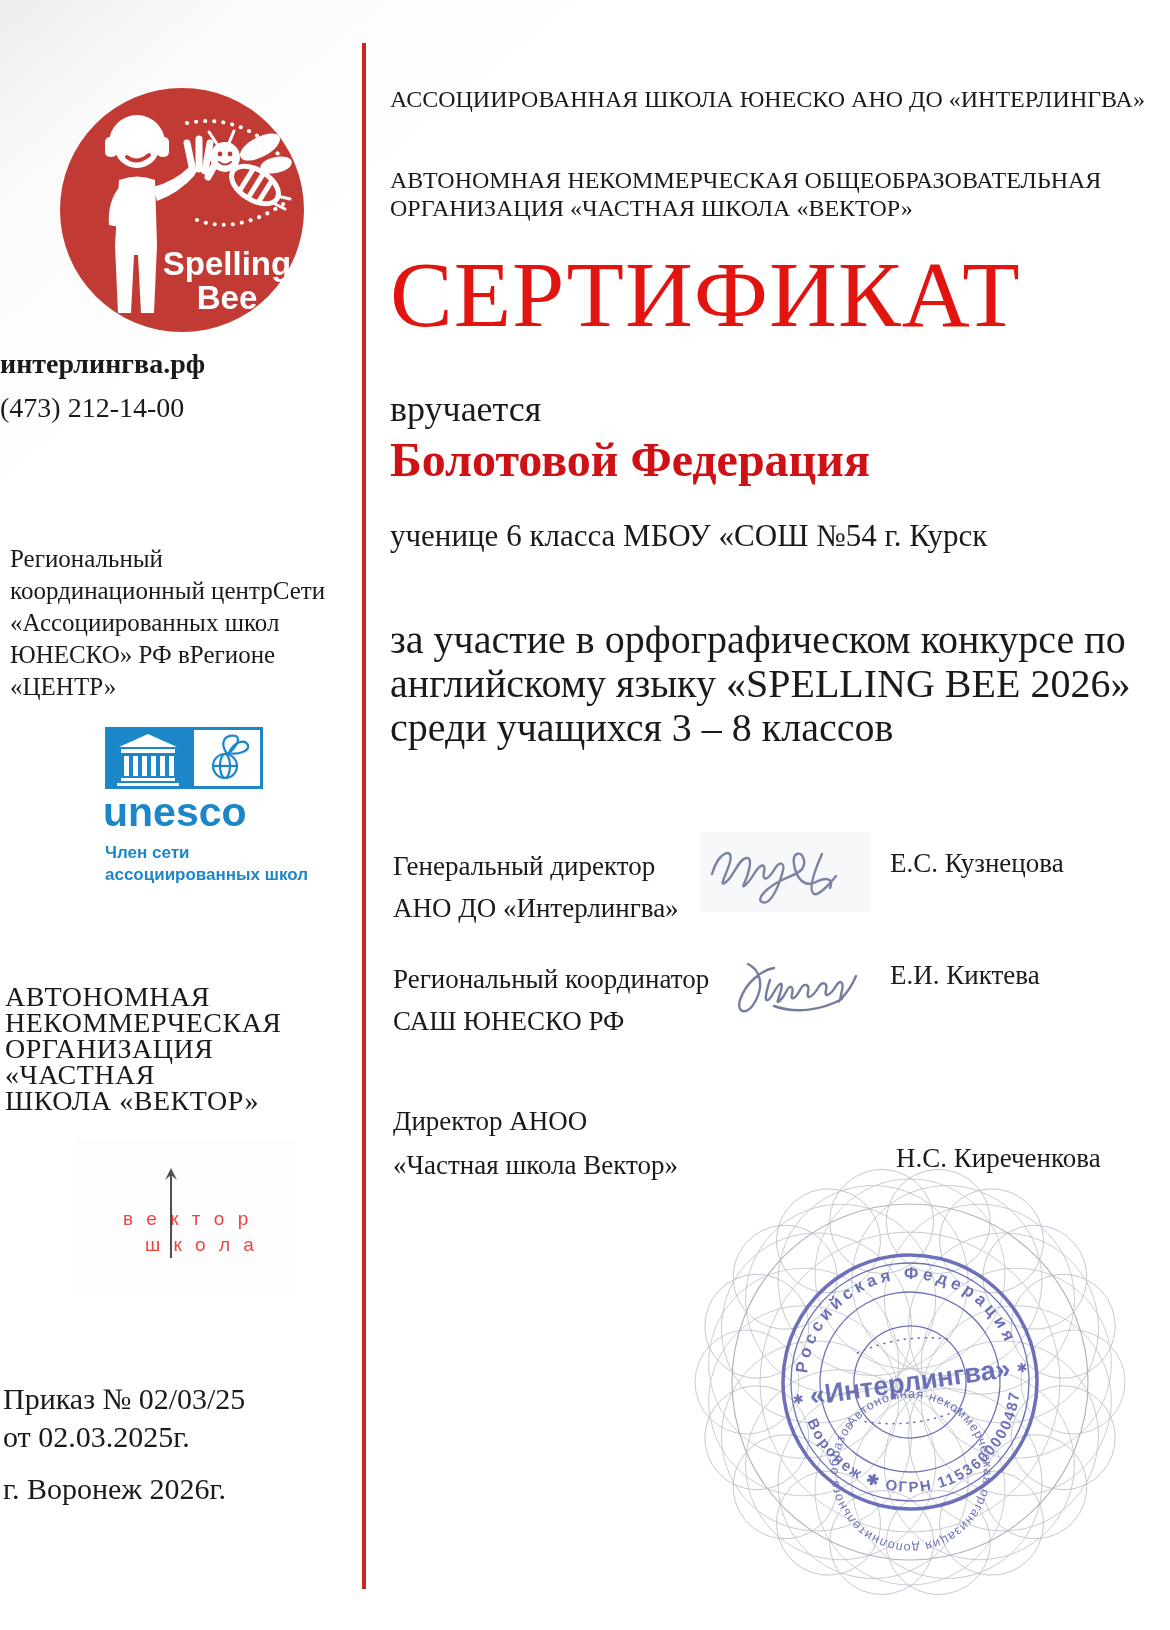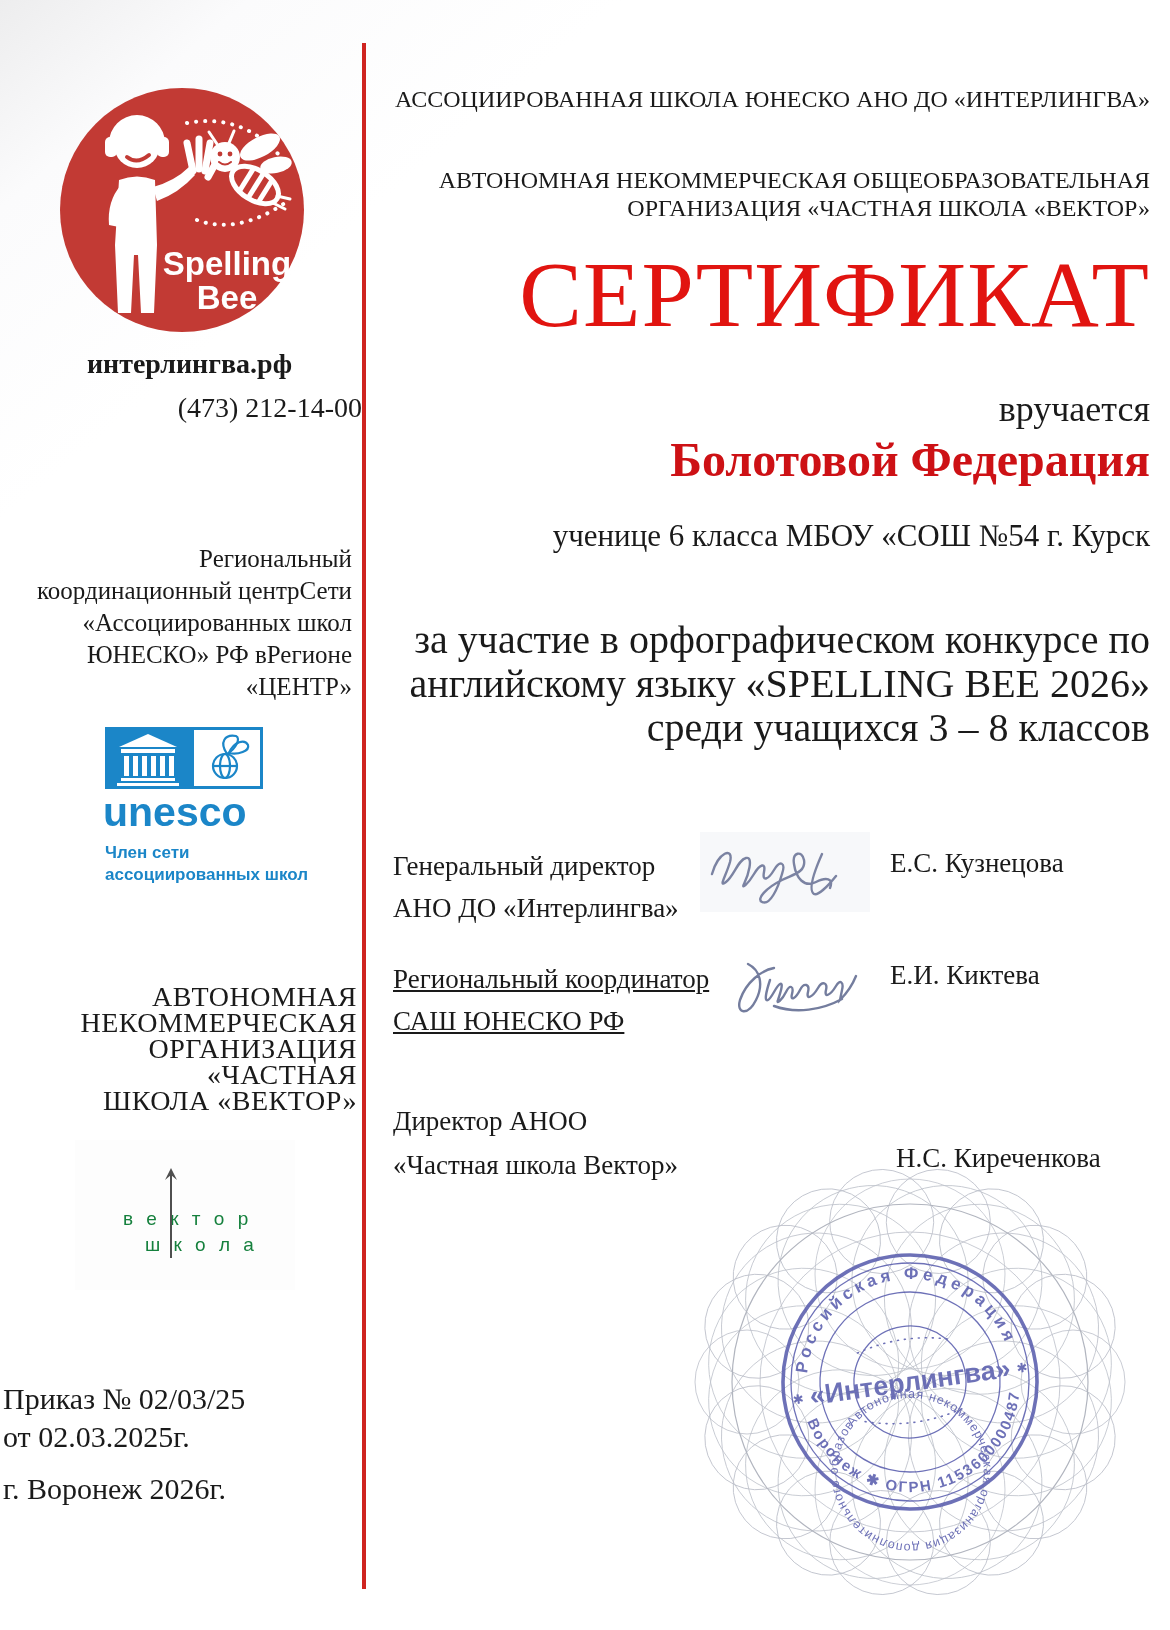--- a/index.html
+++ b/index.html
@@ -2,37 +2,37 @@
 <html><head>
 <meta charset="utf-8">
 <style>
   html,body{margin:0;padding:0;background:#e9e9ea;}
   .page{
     position:relative;width:1170px;height:1630px;overflow:hidden;
     background:linear-gradient(140deg,#ededee 0px,#fbfbfc 160px,#ffffff 400px);
     font-family:"Liberation Serif", serif;color:#1a1a1a;
   }
   .abs{position:absolute;}
-  .center{text-align:right;}
+  .center{text-align:left;}
   .divider{position:absolute;left:362px;top:43px;width:4px;height:1546px;background:#cf2420;}
 
   
   .sidebar{position:absolute;left:0;top:0;width:362px;height:1630px;padding-left:32px;}
   .logo-wrap{position:absolute;left:57px;top:85px;width:250px;height:250px;}
   .site{position:absolute;left:0;top:348px;width:292px;font-size:28px;font-weight:bold;}
   .phone{position:absolute;left:0;top:392px;width:362px;font-size:28px;}
   .regional{position:absolute;left:10px;top:543px;width:342px;font-size:25px;line-height:32px;}
   .unesco-emblem{position:absolute;left:105px;top:727px;}
   .unesco-word{position:absolute;left:103px;top:789px;width:200px;font-family:"Liberation Sans",sans-serif;
     font-weight:800;font-size:41px;letter-spacing:0px;color:#1b86c8;}
   .unesco-member{position:absolute;left:105px;top:842px;font-family:"Liberation Sans",sans-serif;
     font-weight:700;font-size:17px;line-height:22px;color:#1b86c8;}
   .org-block{position:absolute;left:5px;top:984px;width:352px;font-size:28px;line-height:26px;letter-spacing:.5px;}
   .vector-logo{position:absolute;left:75px;top:1140px;width:220px;height:150px;background:#fdfdfd;}
-  .vec-row{position:absolute;font-family:"Liberation Sans",sans-serif;color:#15803d;font-size:19px;letter-spacing:4px;}
+  .vec-row{position:absolute;font-family:"Liberation Sans",sans-serif;color:#ef4444;font-size:19px;letter-spacing:4px;}
   .vec-row1{left:48px;top:68px;}
   .vec-row2{left:70px;top:94px;}
 
   
   .main-col{position:absolute;left:390px;top:0;width:760px;}
   .hdr1{position:absolute;left:0;top:86px;width:760px;font-size:24px;}
   .hdr2{position:absolute;left:0;top:166px;width:760px;font-size:24px;line-height:28px;}
   .cert-title{position:absolute;left:0;top:240px;width:760px;font-size:94px;color:#e11410;letter-spacing:1px;}
   .handed{position:absolute;left:0;top:388px;width:760px;font-size:36px;}
   .recipient{position:absolute;left:0;top:432px;width:760px;font-size:48px;font-weight:700;color:#cd1115;}
@@ -185,21 +185,21 @@
   <div class="sig-role" style="left:393px;top:845px;">
     <div>Генеральный директор</div>
     <div>АНО ДО «Интерлингва»</div>
   </div>
   <svg class="sig-img" style="left:698px;top:826px;" width="175" height="92" viewBox="0 0 175 92">
     <rect x="2" y="6" width="170" height="80" fill="#f1f2f5" opacity="0.55"></rect>
     <path d="M 14 48 C 20 26 36 20 32 36 C 28 50 20 62 28 56 C 36 50 40 34 48 32 C 56 30 50 50 46 58 C 43 64 50 58 56 48 C 62 38 68 36 66 46 C 64 56 70 54 76 44 C 82 34 88 36 84 48 C 80 62 72 80 64 76 C 58 73 68 62 84 54 C 96 48 108 46 106 34 C 104 24 94 26 96 38 C 98 52 106 62 118 56 C 128 51 136 52 132 62 M 124 28 C 116 46 110 64 116 68 C 120 70 130 60 138 50" fill="none" stroke="#7b83a2" stroke-width="2.4" stroke-linecap="round"></path>
   </svg>
   <div class="sig-name" style="left:890px;top:848px;">Е.С. Кузнецова</div>
 
-  <div class="sig-role" style="left:393px;top:958px;text-decoration:underline;">
+  <div class="sig-role" style="left:393px;top:958px;">
     <div>Региональный координатор</div>
     <div>САШ ЮНЕСКО РФ</div>
   </div>
   <svg class="sig-img" style="left:722px;top:942px;" width="155" height="90" viewBox="0 0 155 90">
     <path d="M 26 22 C 38 28 42 42 34 58 C 26 74 14 72 18 58 C 24 40 40 28 52 26 M 48 38 C 44 50 42 60 46 58 C 50 56 54 44 58 42 C 62 40 58 52 56 58 C 54 63 60 58 64 50 C 68 42 72 44 70 52 C 68 60 74 56 78 48 C 82 40 88 42 86 50 C 84 58 90 56 96 46 C 100 39 106 40 104 48 C 102 56 108 54 114 44 C 118 37 122 40 120 48 L 118 58 C 124 52 130 44 134 34 M 52 64 C 74 72 100 68 120 57" fill="none" stroke="#747d9e" stroke-width="2.4" stroke-linecap="round"></path>
   </svg>
   <div class="sig-name" style="left:890px;top:960px;">Е.И. Киктева</div>
 
   <div class="sig-role" style="left:393px;top:1099px;line-height:44px;">
     <div>Директор АНОО</div>

